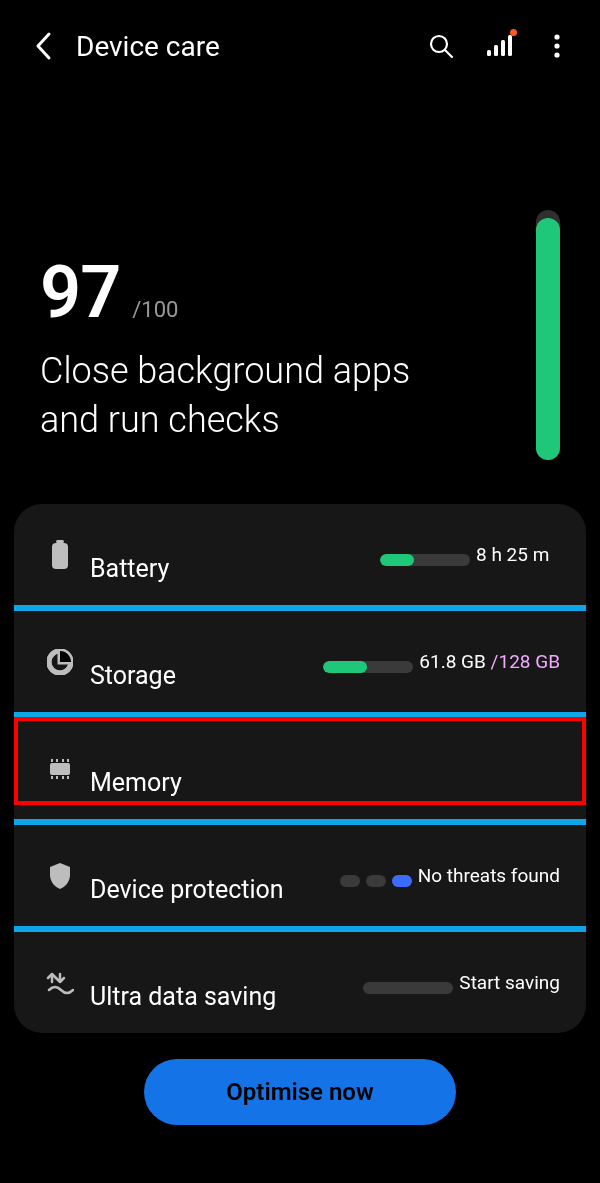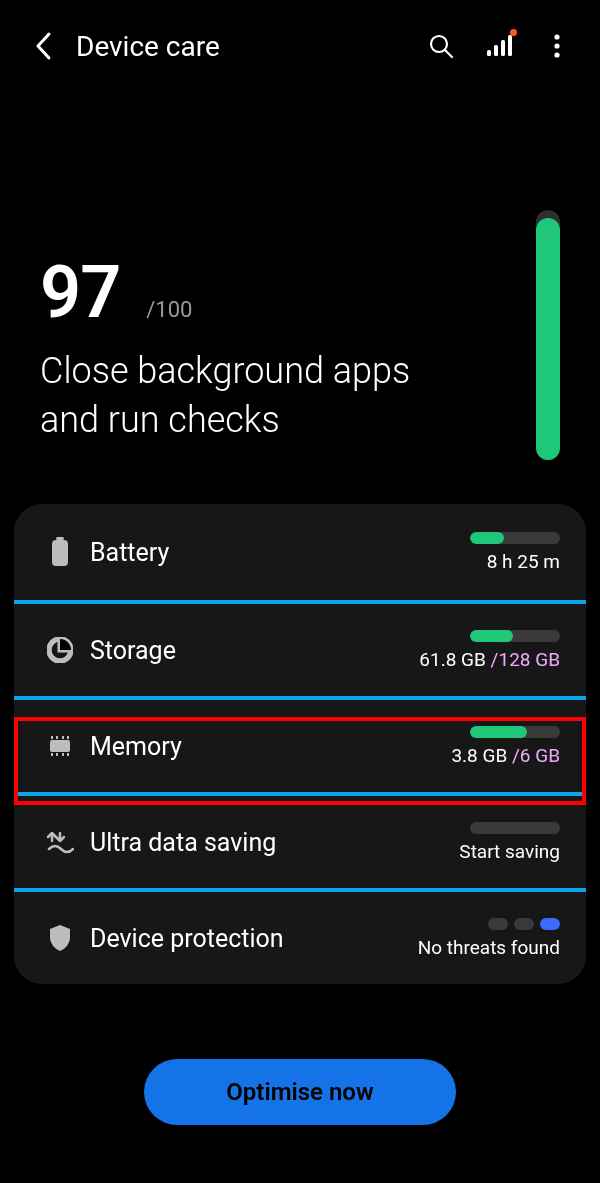--- a/index.html
+++ b/index.html
@@ -37,21 +37,21 @@
     width:7px; height:7px; border-radius:50%; background:#ff5722;
   }
 
   
   .score-area {
     padding: 180px 60px 0 40px;
     position: relative;
   }
   .score-line { display:flex; align-items: baseline; }
   .score-big { font-size: 72px; font-weight: 600; letter-spacing: -1px; }
-  .score-max { font-size: 22px; color: #999; margin-left: 26px; }
+  .score-max { font-size: 22px; color: #999; margin-left: 12px; }
   .score-msg {
     font-size: 36px;
     font-weight: 300;
     line-height: 1.35;
     margin-top: 12px;
     max-width: 420px;
   }
   .score-bar-wrap {
     position: absolute;
     right: 40px;
@@ -73,36 +73,37 @@
     margin: 60px 14px 0 14px;
     background:#171717;
     border-radius:28px;
     padding: 0 0;
   }
   .row {
     display:flex;
     align-items:center;
     padding: 22px 26px 22px 16px;
     min-height: 96px;
-    border-top:4px solid #0ea5e9;
+    border-top:6px solid #0ea5e9;
     position:relative;
   }
   .row:first-child { border-top:none; }
   .row-icon {
     width:60px;
     display:flex; align-items:center; justify-content:center;
     color:#bdbdbd;
   }
   .row-label {
     font-size: 25px;
     font-weight:400;
     flex:1;
+    margin-top:28px;
   }
   .row-right {
-    display:flex; flex-direction:column; align-items:flex-end; gap:6px;
+    display:flex; flex-direction:row; align-items:flex-end; gap:6px;
     min-width:180px;
   }
   .mini-bar {
     width: 90px; height: 12px; border-radius:6px; background:#3a3a3a;
     overflow:hidden; position:relative;
   }
   .mini-bar-fill {
     position:absolute; left:0; top:0; bottom:0; background:#1ec878; border-radius:6px;
   }
   .row-value { font-size:19px; color:#fff; }
@@ -232,62 +233,54 @@
           <line x1="11" y1="2" x2="11" y2="5" stroke="#bdbdbd" stroke-width="2"></line>
           <line x1="17" y1="2" x2="17" y2="5" stroke="#bdbdbd" stroke-width="2"></line>
           <line x1="22" y1="2" x2="22" y2="5" stroke="#bdbdbd" stroke-width="2"></line>
           <line x1="6" y1="19" x2="6" y2="22" stroke="#bdbdbd" stroke-width="2"></line>
           <line x1="11" y1="19" x2="11" y2="22" stroke="#bdbdbd" stroke-width="2"></line>
           <line x1="17" y1="19" x2="17" y2="22" stroke="#bdbdbd" stroke-width="2"></line>
           <line x1="22" y1="19" x2="22" y2="22" stroke="#bdbdbd" stroke-width="2"></line>
         </svg>
       </div>
       <div class="row-label">Memory</div>
-      <div class="row-right">
-        <div class="mini-bar">
-            <div class="mini-bar-fill" id="bar-memory" style="width: 63%;"></div>
-          </div>
-        <div class="row-value">
-          <span>3.8 GB</span><span class="dim"><span> /</span><span>6 GB</span></span>
-        </div>
-      </div>
-    </div>
-
-    <div class="row">
-      <div class="row-icon">
-        <svg width="28" height="26" viewBox="0 0 28 26">
-          <path d="M6 4 L6 12 M6 4 L2 8 M6 4 L10 8" stroke="#bdbdbd" stroke-width="2.5" fill="none" stroke-linecap="round"></path>
-          <path d="M14 12 L14 4 M14 12 L10 8 M14 12 L18 8" stroke="#bdbdbd" stroke-width="2.5" fill="none" stroke-linecap="round"></path>
-          <path d="M3 20 Q9 14 15 20 T27 20" stroke="#bdbdbd" stroke-width="2.5" fill="none" stroke-linecap="round"></path>
-        </svg>
-      </div>
-      <div class="row-label">Ultra data saving</div>
-      <div class="row-right">
-        <div class="single-bar"></div>
-        <div class="row-value">Start saving</div>
-      </div>
     </div>
 
     <div class="row">
       <div class="row-icon">
         <svg width="22" height="28" viewBox="0 0 22 28">
           <path d="M11 1 L21 5 V13 C21 20 16 25 11 27 C6 25 1 20 1 13 V5 Z" fill="#bdbdbd"></path>
         </svg>
       </div>
       <div class="row-label">Device protection</div>
       <div class="row-right">
         <div class="dots">
           <div class="dot"></div>
             <div class="dot"></div>
             <div class="dot blue"></div>
         </div>
         <div class="row-value">No threats found</div>
       </div>
     </div>
 
+    <div class="row">
+      <div class="row-icon">
+        <svg width="28" height="26" viewBox="0 0 28 26">
+          <path d="M6 4 L6 12 M6 4 L2 8 M6 4 L10 8" stroke="#bdbdbd" stroke-width="2.5" fill="none" stroke-linecap="round"></path>
+          <path d="M14 12 L14 4 M14 12 L10 8 M14 12 L18 8" stroke="#bdbdbd" stroke-width="2.5" fill="none" stroke-linecap="round"></path>
+          <path d="M3 20 Q9 14 15 20 T27 20" stroke="#bdbdbd" stroke-width="2.5" fill="none" stroke-linecap="round"></path>
+        </svg>
+      </div>
+      <div class="row-label">Ultra data saving</div>
+      <div class="row-right">
+        <div class="single-bar"></div>
+        <div class="row-value">Start saving</div>
+      </div>
+    </div>
+
   </div>
 
   <div class="highlight-box" style="left:14px; top:717px; width:572px; height:88px;"></div>
 
   <div class="optimise-btn">
     <span>Optimise now</span>
   </div>
 
 </div>
 

